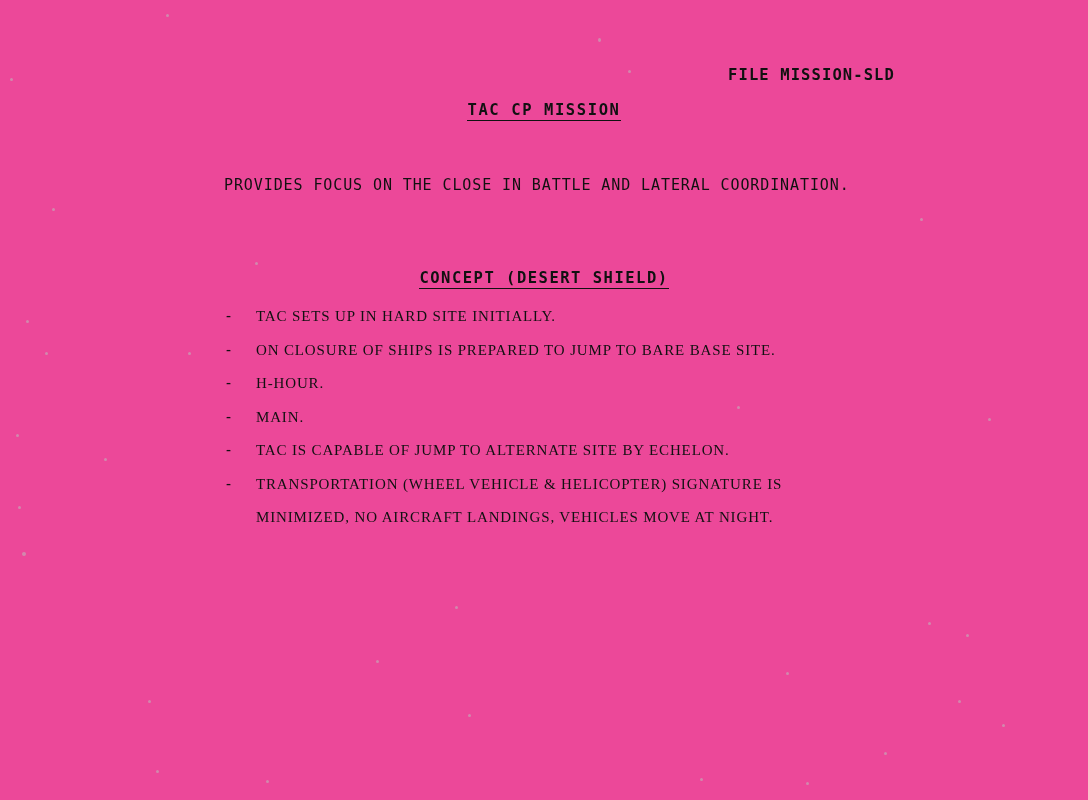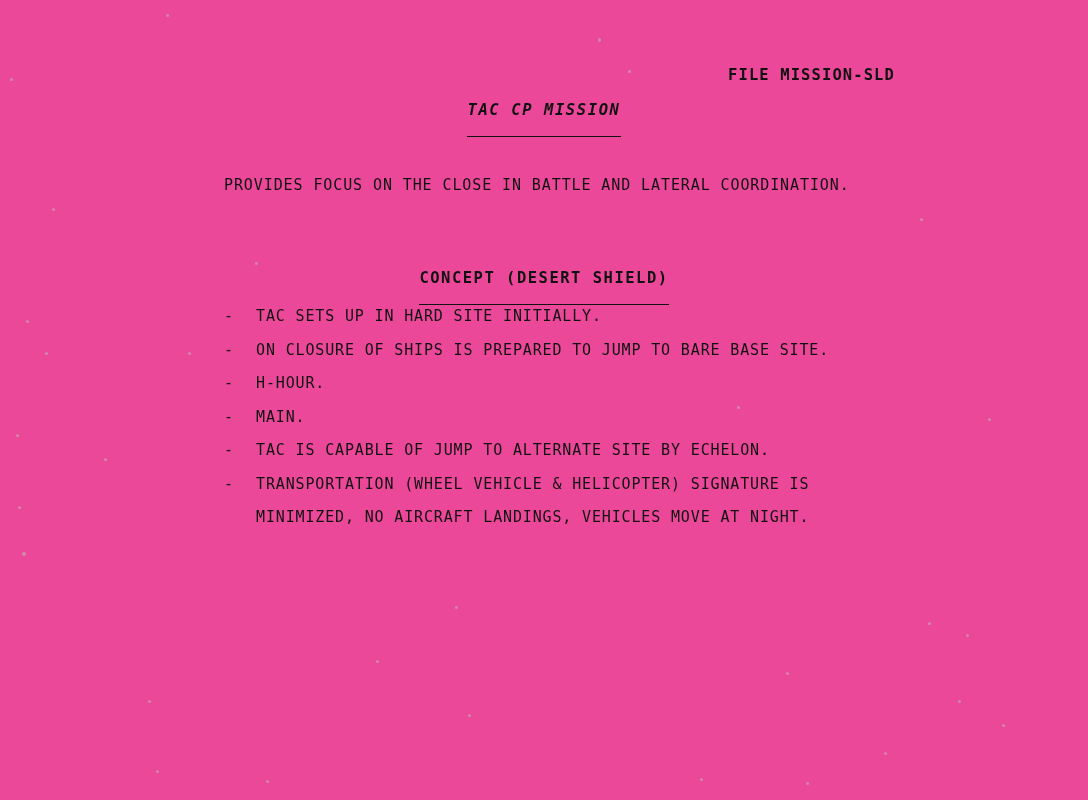--- a/index.html
+++ b/index.html
@@ -46,22 +46,21 @@
     top: 101px;
     left: 0;
     width: 1088px;
     text-align: center;
     font-size: 15.5px;
     font-weight: bold;
     letter-spacing: 1.6px;
   }
   .doc-title span {
     border-bottom: 1.5px solid #111;
-    padding-bottom: 17px;
-    font-style: italic;
+    padding-bottom: 1px;
   }
 
   .intro {
     position: absolute;
     top: 168px;
     left: 224px;
     width: 700px;
     font-size: 15px;
     letter-spacing: 0.9px;
     line-height: 34px;
@@ -76,21 +75,21 @@
     top: 269px;
     left: 0;
     width: 1088px;
     text-align: center;
     font-size: 15.5px;
     font-weight: bold;
     letter-spacing: 1.5px;
   }
   .section-head span {
     border-bottom: 1.5px solid #111;
-    padding-bottom: 17px;
+    padding-bottom: 1px;
   }
 
   .bullets {
     position: absolute;
     top: 300px;
     left: 224px;
     width: 790px;
     font-size: 15px;
     letter-spacing: 0.85px;
     line-height: 33.5px;
@@ -99,20 +98,21 @@
     display: flex;
     align-items: flex-start;
     margin-bottom: 0px;
   }
   .bullet .dash {
     width: 32px;
     flex: 0 0 32px;
   }
   .bullet .btext {
     flex: 1 1 auto;
+    font-family: Liberation Serif, serif;
   }
   .bullet .btext .l {
     display: block;
     white-space: nowrap;
   }
 </style>
 </head>
 <body>
 
 <div class="page">

